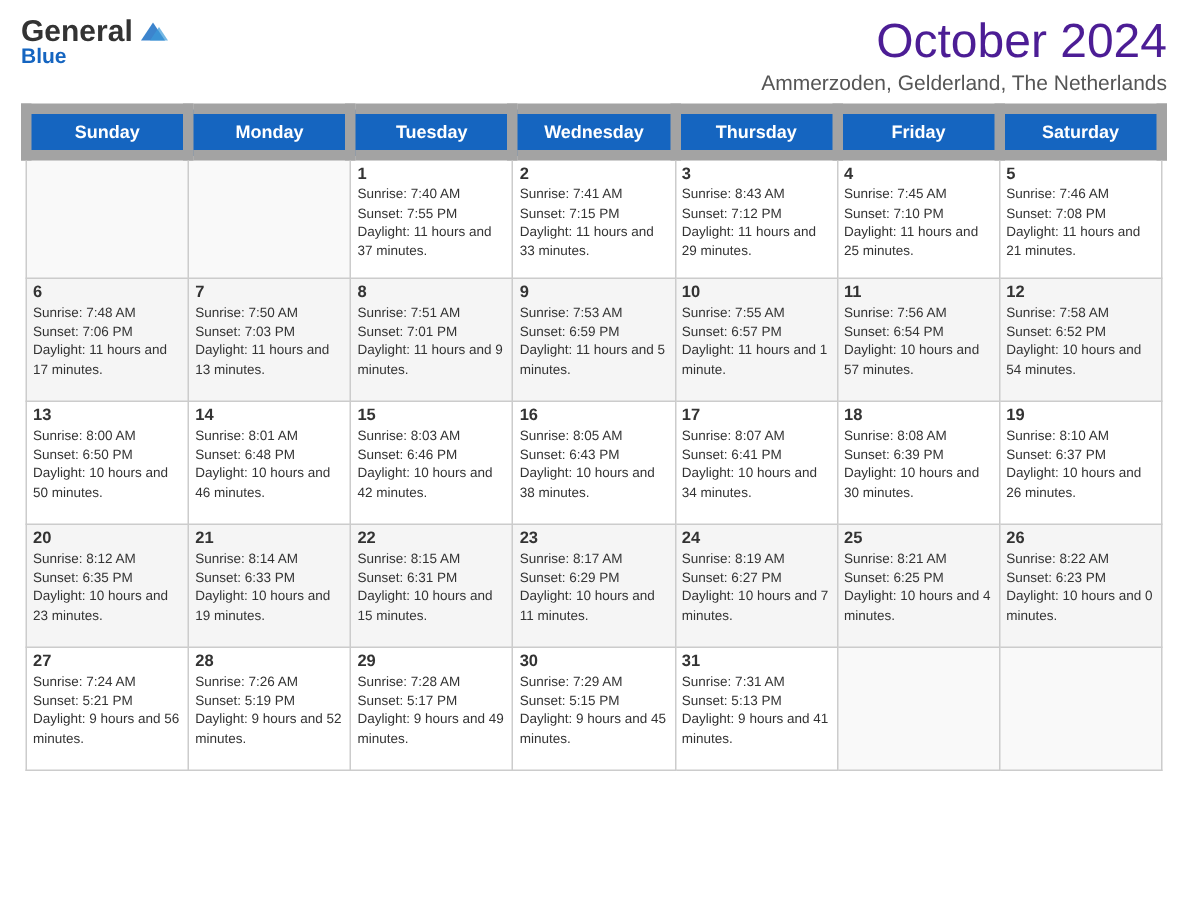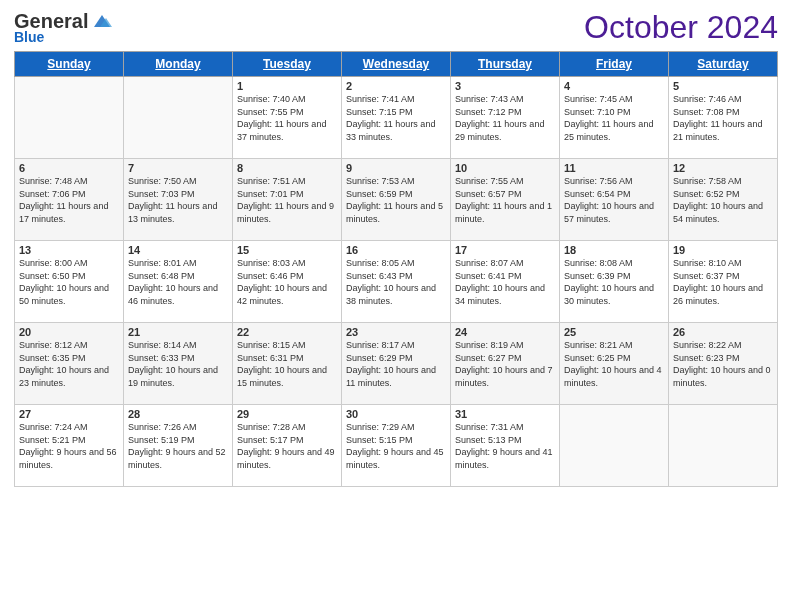--- a/index.html
+++ b/index.html
@@ -48,22 +48,21 @@
       width: 100%;
       table-layout: fixed;
     }
     .calendar th {
       background: #1565c0;
       color: #fff;
       font-size: 12px;
       font-weight: bold;
       text-align: center;
       padding: 5px 2px;
-      border: 1px solid #a3a3a3;
-      text-decoration: underline;
+      border: 7px solid #a3a3a3;
     }
     .calendar td {
       border: 1px solid #ccc;
       vertical-align: top;
       padding: 3px 4px;
       font-size: 9.5px;
       color: #333;
       height: 82px;
       background: #fff;
     }
@@ -98,20 +97,21 @@
         <span style="font-size:20px;font-weight:bold;color:#333;">General</span>
         <svg width="22" height="18" viewBox="0 0 22 18">
           <polygon points="4,14 12,2 20,14" fill="#1a6fc4" opacity="0.85"></polygon>
           <polygon points="10,14 16,5 22,14" fill="#3a9ad9" opacity="0.7"></polygon>
         </svg>
       </div>
       <span style="font-size:14px;font-weight:bold;color:#1565c0;margin-top:-4px;">Blue</span>
     </div>
     <div class="title-block">
       <div class="month-title">October 2024</div>
+      <div class="location">Ammerzoden, Gelderland, The Netherlands</div>
     </div>
   </div>
 
   <table class="calendar">
     <thead>
       <tr>
       <th>Sunday</th>
           <th>Monday</th>
           <th>Tuesday</th>
           <th>Wednesday</th>
@@ -131,21 +131,21 @@
             <div class="cell-text">Daylight: 11 hours and 37 minutes.</div>
           </td>
           <td>
             <span class="day-num">2</span>
             <div class="cell-text">Sunrise: 7:41 AM</div>
             <div class="cell-text">Sunset: 7:15 PM</div>
             <div class="cell-text">Daylight: 11 hours and 33 minutes.</div>
           </td>
           <td>
             <span class="day-num">3</span>
-            <div class="cell-text">Sunrise: 7:43 AM</div>
+            <div class="cell-text">Sunrise: 8:43 AM</div>
             <div class="cell-text">Sunset: 7:12 PM</div>
             <div class="cell-text">Daylight: 11 hours and 29 minutes.</div>
           </td>
           <td>
             <span class="day-num">4</span>
             <div class="cell-text">Sunrise: 7:45 AM</div>
             <div class="cell-text">Sunset: 7:10 PM</div>
             <div class="cell-text">Daylight: 11 hours and 25 minutes.</div>
           </td>
           <td>

